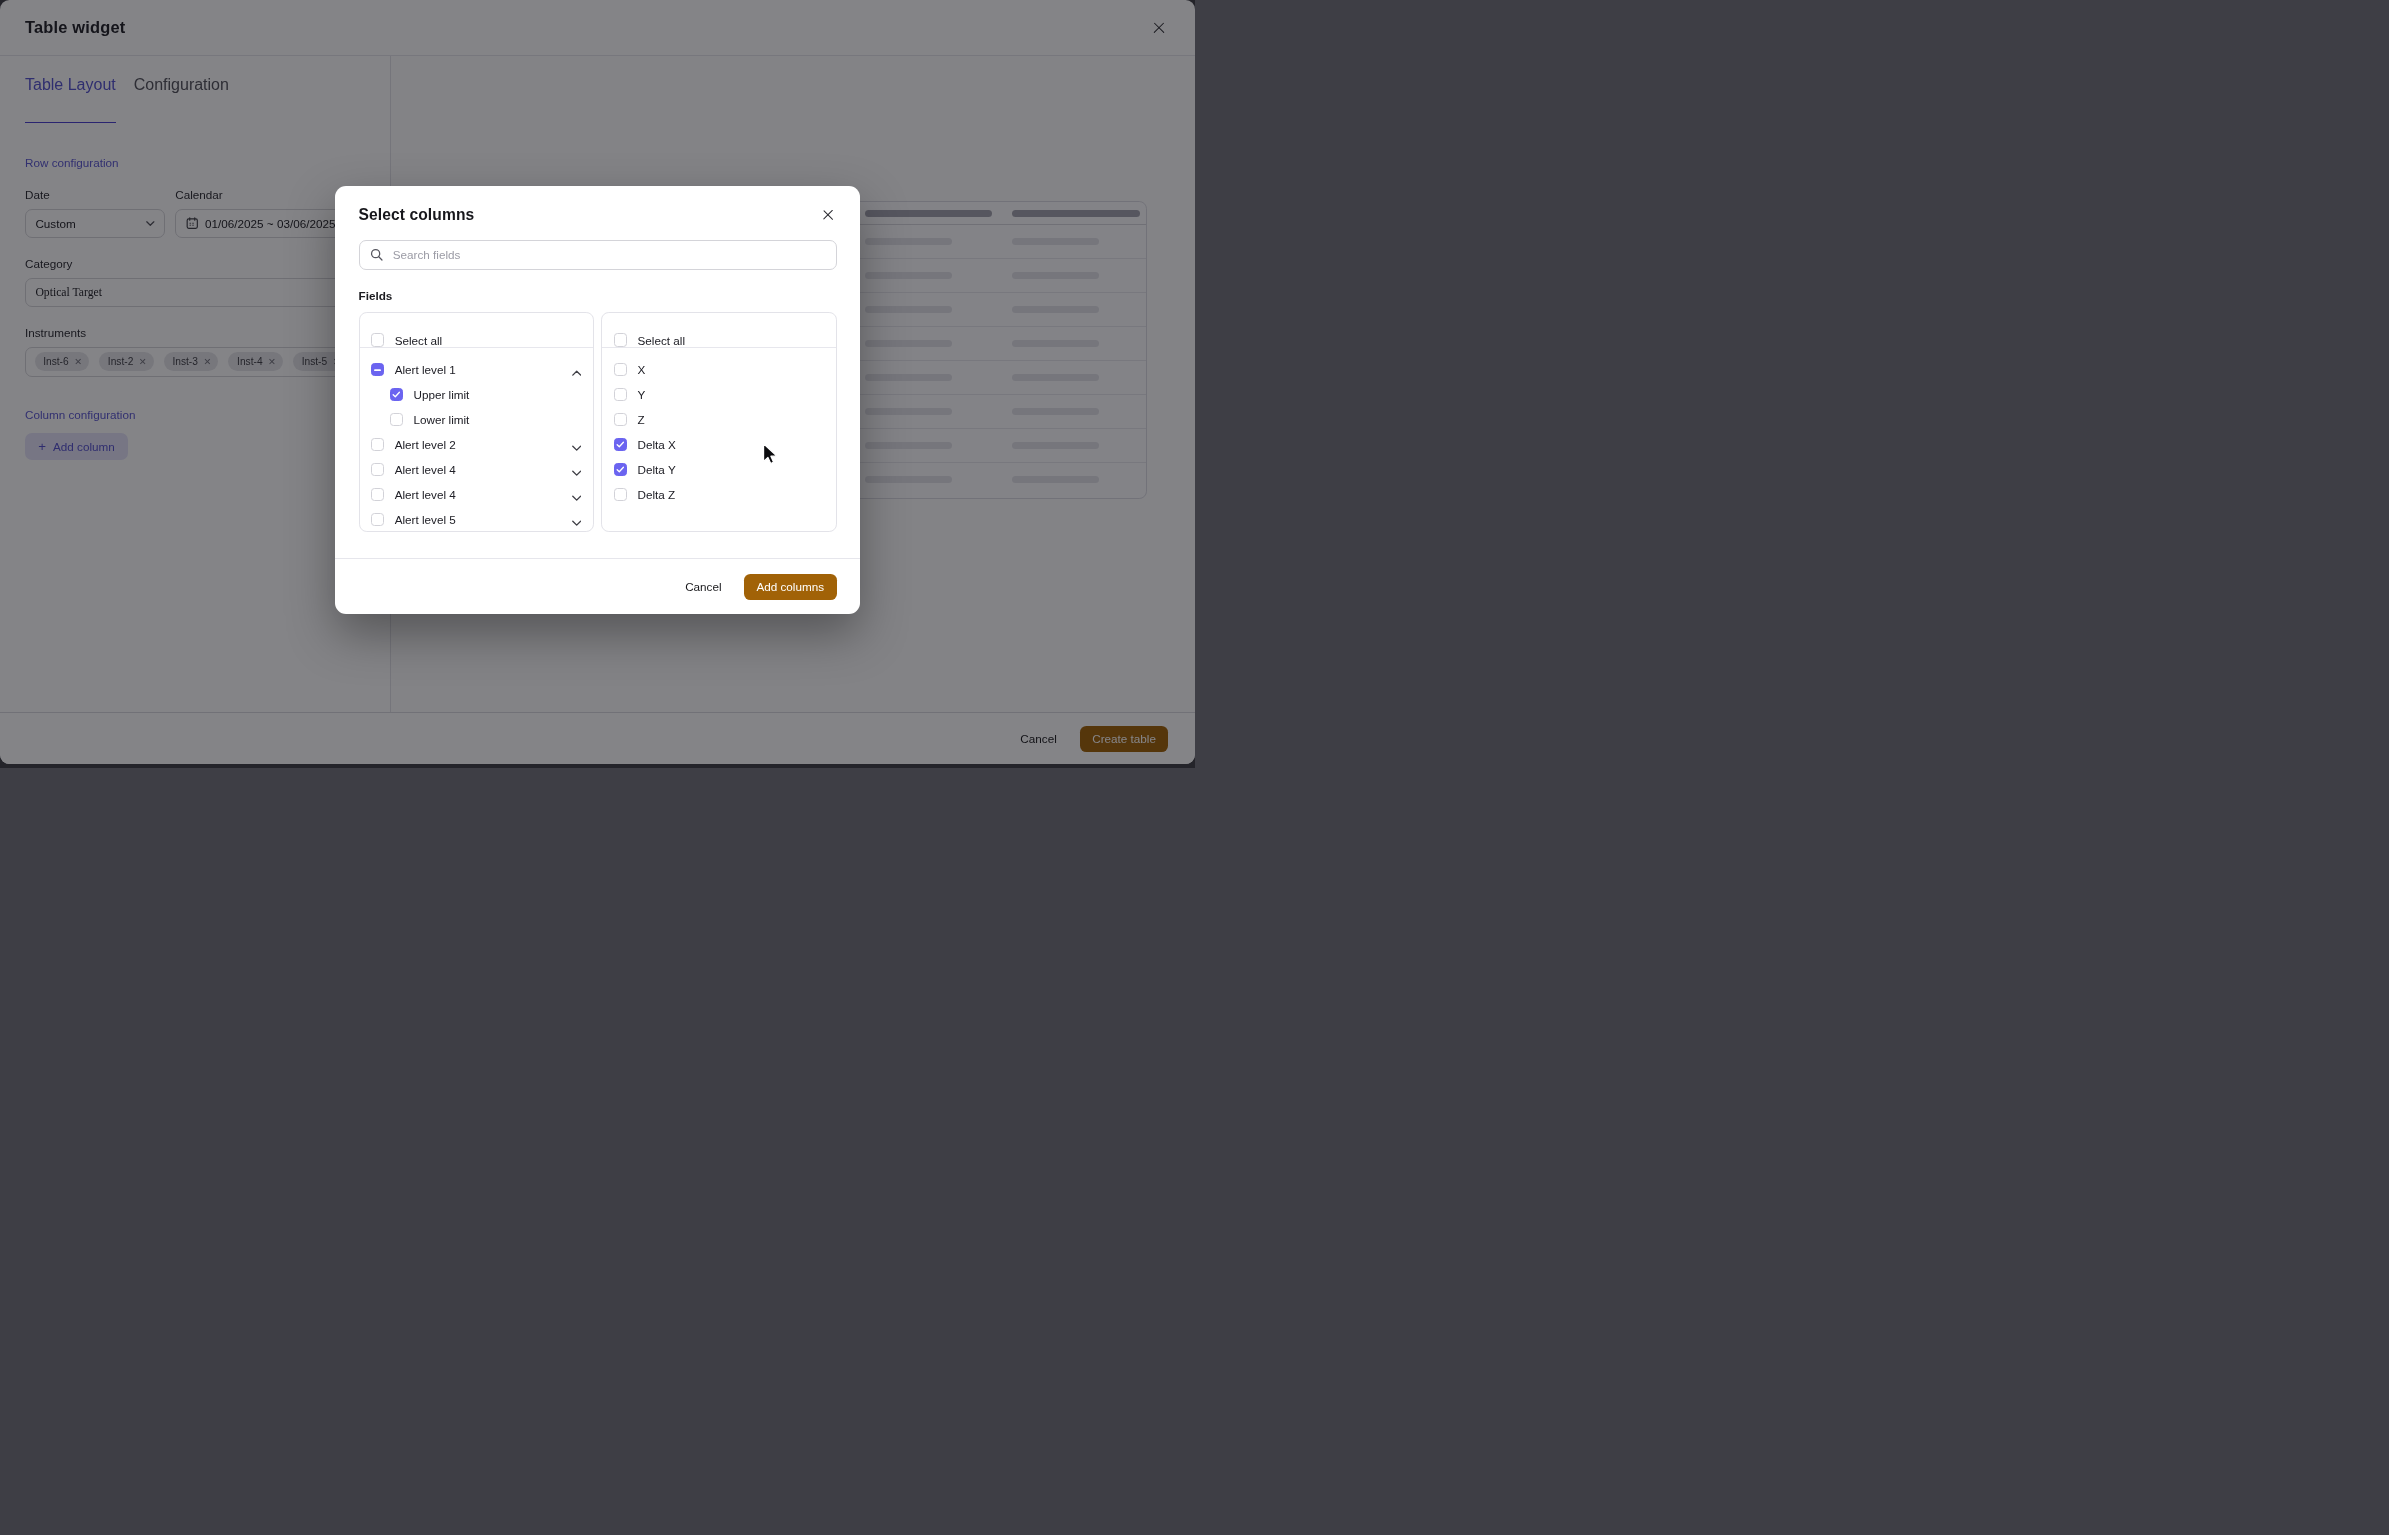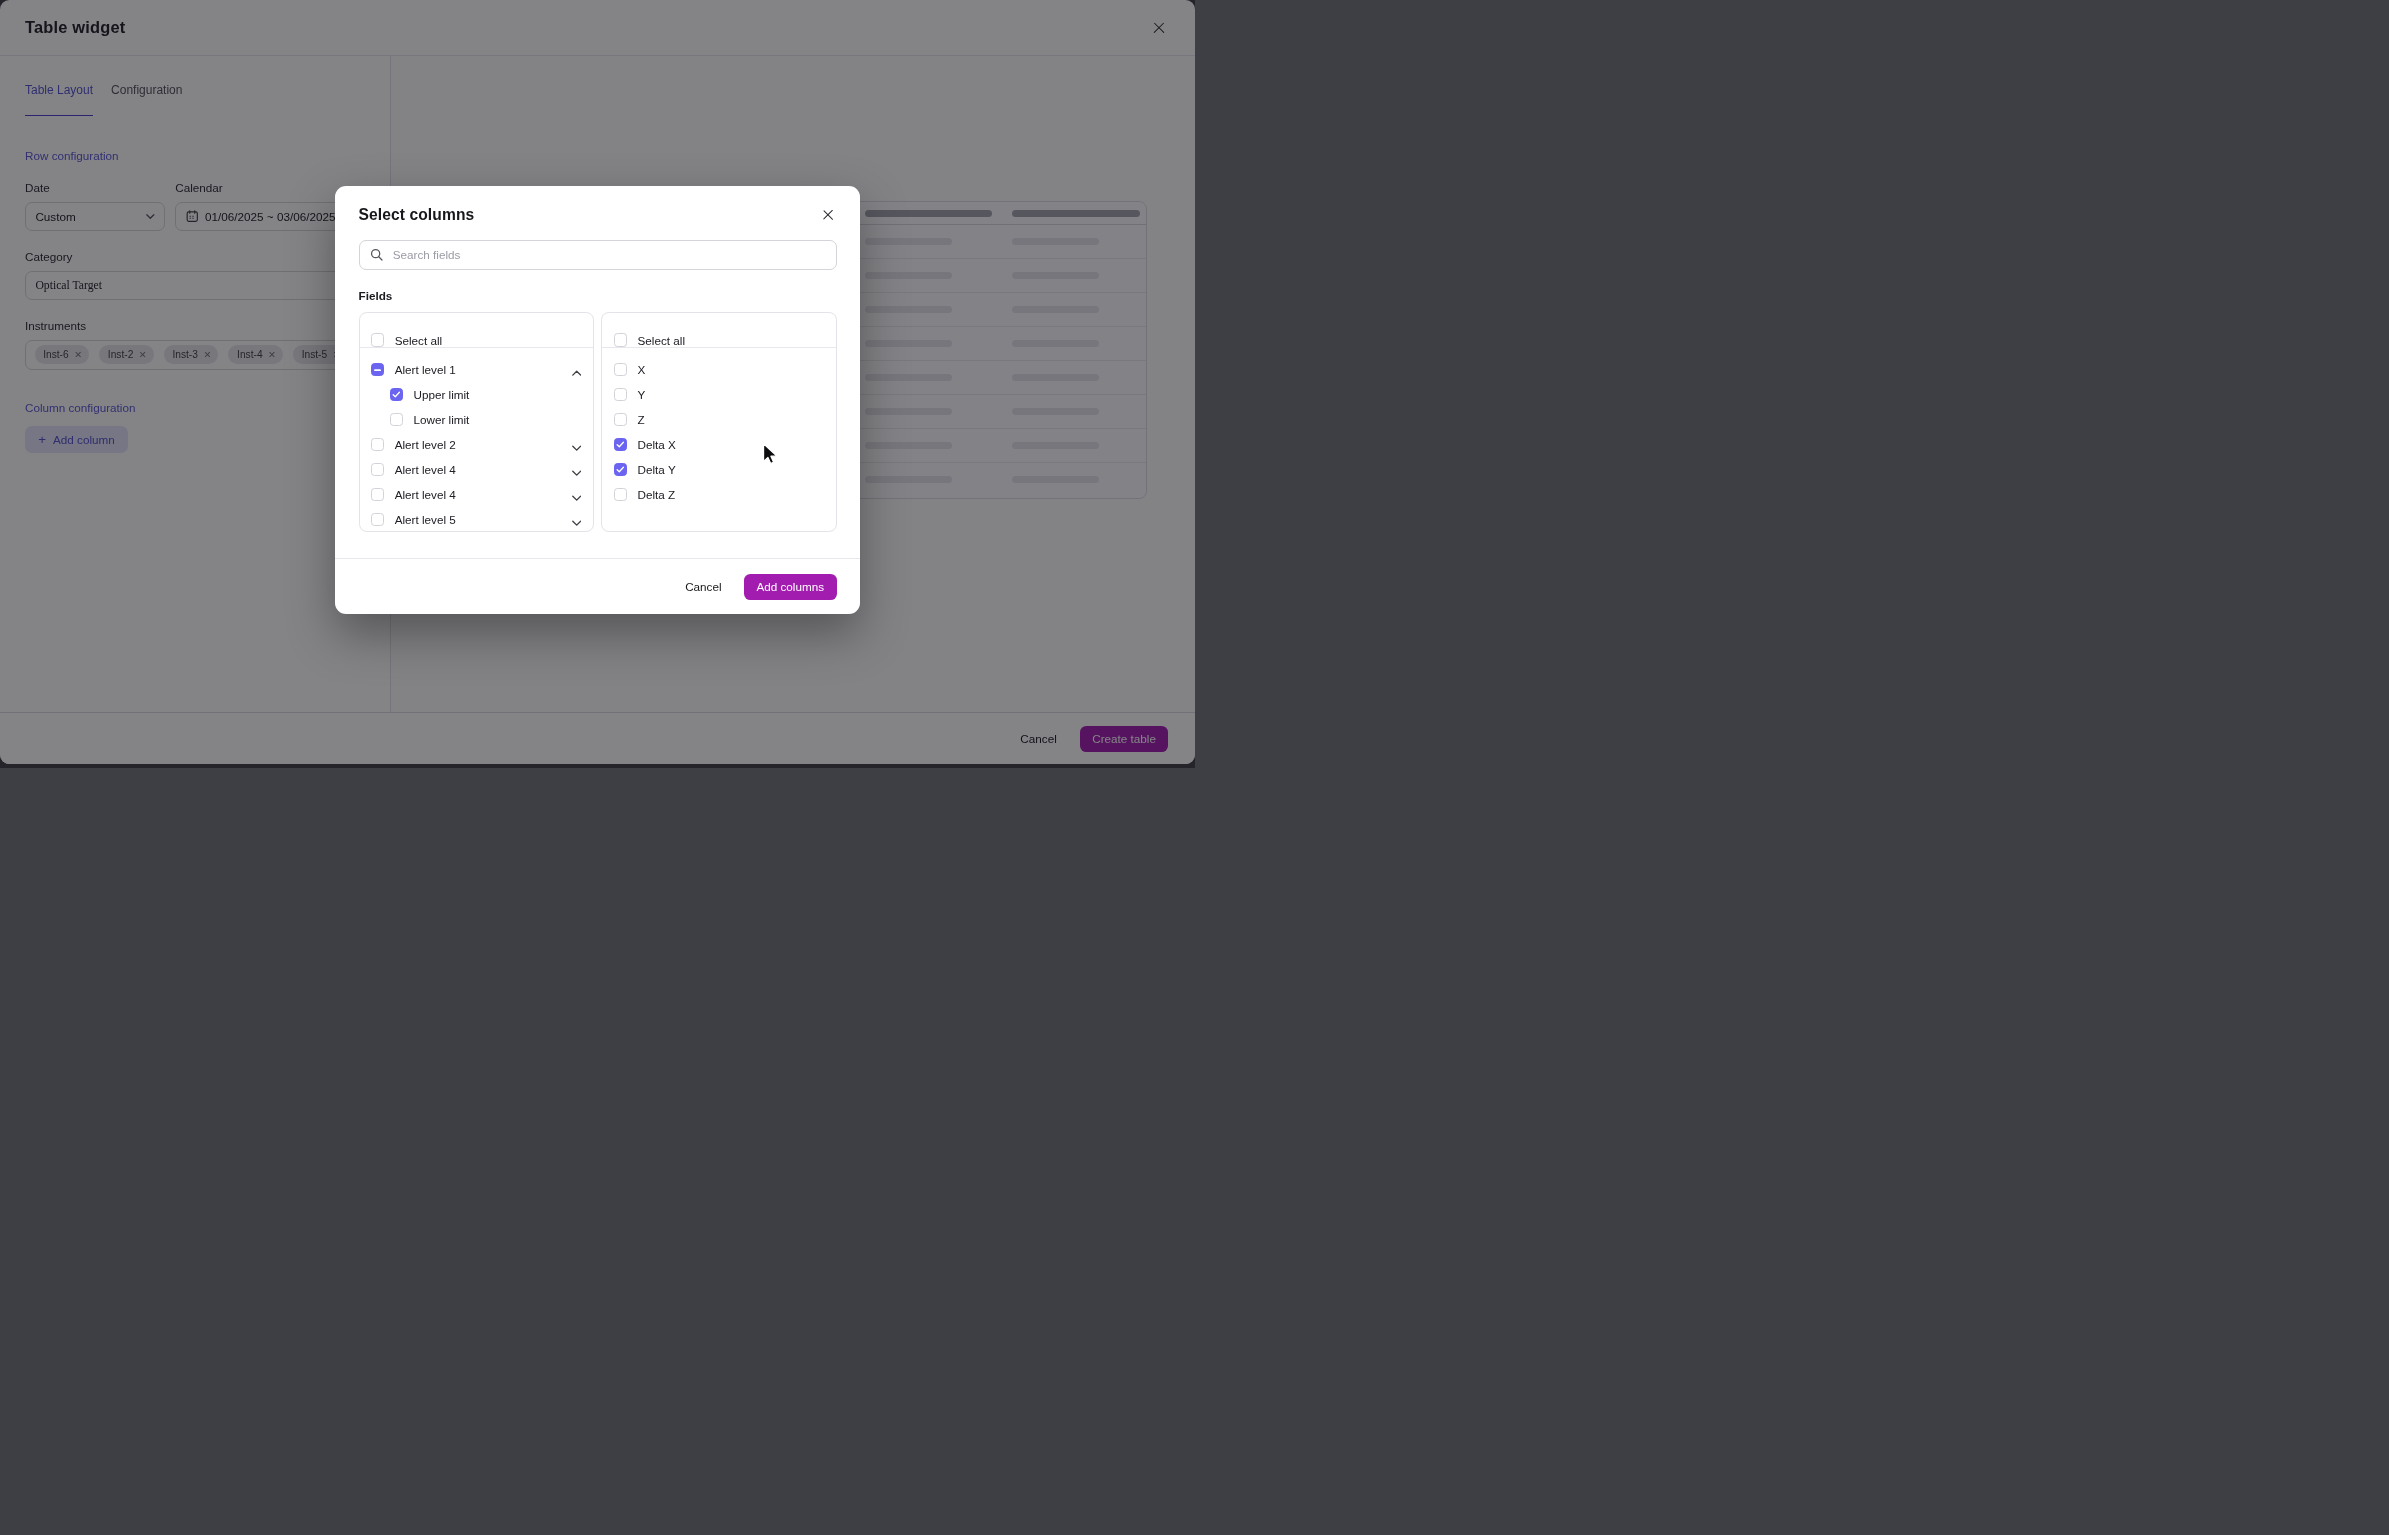--- a/index.html
+++ b/index.html
@@ -16,21 +16,21 @@
   .icon-x:before,.icon-x:after{content:"";position:absolute;left:50%;top:50%;width:14px;height:1.4px;
         background:#2b2b31;border-radius:1.6px;}
   .icon-x:before{transform:translate(-50%,-50%) rotate(45deg);}
   .icon-x:after{transform:translate(-50%,-50%) rotate(-45deg);}
   .app-body{position:absolute;top:56px;left:0;right:0;bottom:52px;display:flex;}
   .left-panel{width:391px;flex:none;border-right:0.8px solid #e1e1e7;background:#fff;
               padding:20.3px 23.5px 0 25px;}
   .right-panel{flex:1;background:#fcfcfd;position:relative;}
   
   .tabs{display:flex;gap:18px;}
-  .tab{font-size:12px;color:#52525b;padding-bottom:18px;cursor:pointer;margin-top:7px;}
+  .tab{font-size:16px;color:#52525b;padding-bottom:28px;cursor:pointer;}
   .tab.active{color:#5553ce;font-weight:500;border-bottom:1.6px solid #4a3fd0;}
   
   .cfg-link{font-size:11.7px;color:#5a56d0;margin-top:33px;cursor:pointer;}
   .field-label{font-size:11.7px;color:#2a2a31;margin:19px 0 7.8px;}
   .form-row{display:flex;gap:10.2px;}
   .control{height:29px;border:0.8px solid #d4d4d9;border-radius:7px;background:#fff;
            display:flex;align-items:center;padding:0 9.4px;font-size:11.7px;color:#1c1c22;}
   .sel-date{width:140px;justify-content:space-between;}
   .inp-calendar{width:219px;gap:7px;white-space:nowrap;overflow:hidden;}
   .inp-category{width:344px;font-family:Liberation Serif, serif;}
@@ -52,21 +52,21 @@
   .sk{position:absolute;height:7px;border-radius:3.9px;}
   .sk.dark{background:#a3a3af;top:7.8px;}
   .sk.lite{background:#e2e2e9;top:13.3px;}
   .c1{left:34px;} .c2{left:181px;}
   .w-h1{width:127px;} .w-h2{width:128px;} .w-r{width:87px;}
   
   .app-footer{position:absolute;left:0;right:0;bottom:0;height:52px;background:#fff;
       border-top:0.8px solid #d9d9df;display:flex;align-items:center;justify-content:flex-end;
       gap:17px;padding-right:26.6px;}
   .btn-text{font-size:11.7px;color:#18181b;background:none;border:none;font-family:inherit;cursor:pointer;}
-  .btn-primary{height:26px;padding:0 12.5px;border:none;border-radius:6.3px;background:#a21caf;
+  .btn-primary{height:26px;padding:0 12.5px;border:none;border-radius:6.3px;background:#a16207;
       color:#fff;font-size:11.7px;font-family:inherit;cursor:pointer;}
   
   .overlay{position:absolute;inset:0;background:rgba(10,10,16,0.50);z-index:50;}
   .modal{position:absolute;left:335px;top:186px;width:525px;height:428px;background:#fff;
       border-radius:11px;z-index:60;box-shadow:0 19.5px 47px rgba(0,0,0,.35);}
   .modal-header{display:flex;align-items:center;justify-content:space-between;
       padding:19.5px 23.5px 0 23.5px;}
   .modal-title{font-size:15.6px;font-weight:700;color:#17171c;letter-spacing:0.1px;}
   .icon-x.sm:before,.icon-x.sm:after{width:12.5px;height:1.3px;}
   .search-box{margin:16.4px 23.5px 0;height:30px;border:0.8px solid #d4d4d9;border-radius:7px;

